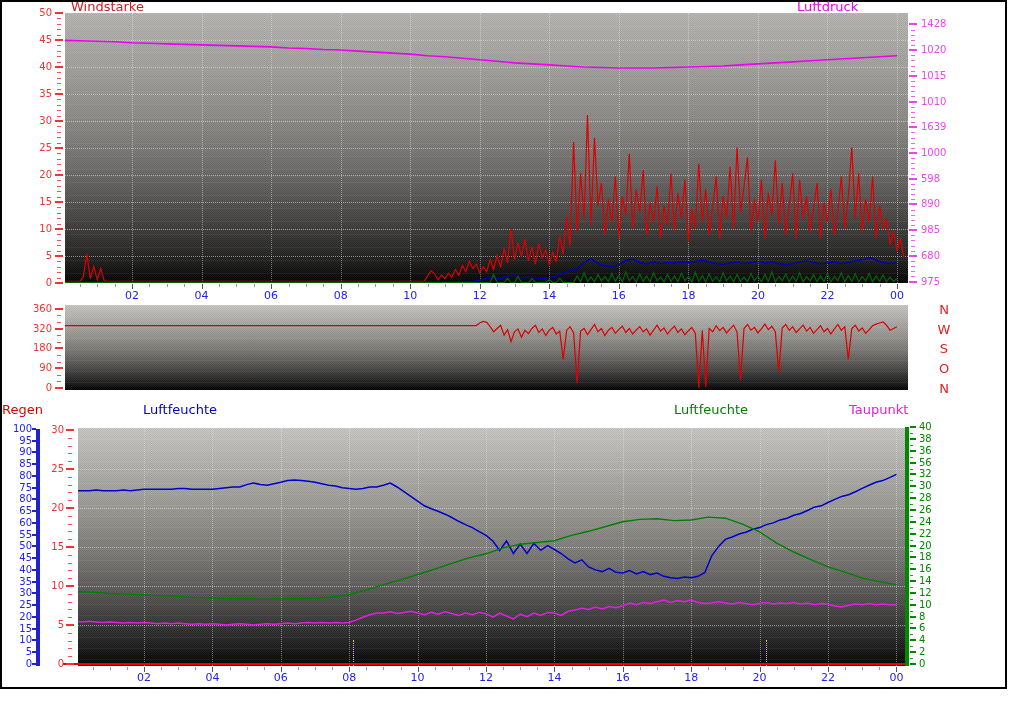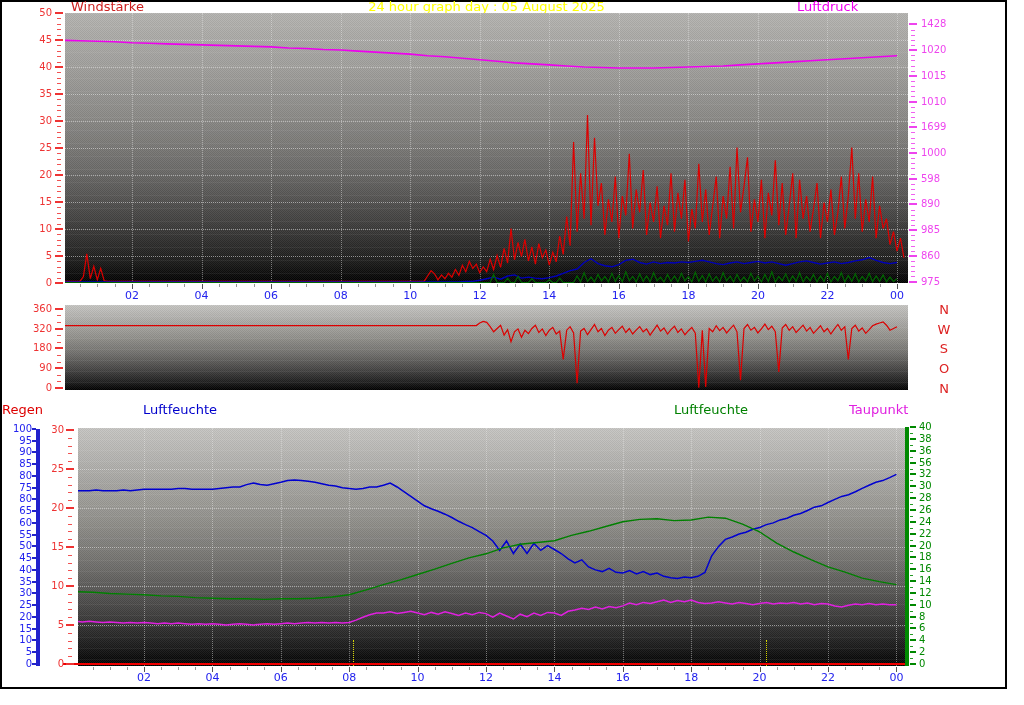--- a/index.html
+++ b/index.html
@@ -28,21 +28,20 @@
   svg{position:absolute;}
   .bar{position:absolute;}
   .rule{position:absolute;}
 </style>
 </head>
 <body>
 
 <div id="canvas">
   <div id="frame"></div>
 
-  <div class="title" style="color: rgb(255, 255, 0);">24 hour graph day : 05 August 2025</div>
   <div class="hdr" id="lbl-wind" style="left: 71px; top: 0px; color: rgb(204, 32, 32);">Windstärke</div>
   <div class="hdr" id="lbl-pressure" style="left: 797px; top: 0px; color: rgb(238, 0, 238);">Luftdruck</div>
 
   <div id="plot-top" class="plot plot-grad-a" style="left:65px;top:13px;width:843px;height:270px;"></div>
   <div id="plot-mid" class="plot plot-grad-b" style="left:65px;top:305px;width:843px;height:85px;"></div>
 
   <div class="hdr" id="lbl-regen" style="left: 2px; top: 403px; color: rgb(221, 0, 0);">Regen</div>
   <div class="hdr" id="lbl-hum" style="left: 143px; top: 403px; color: rgb(0, 0, 204);">Luftfeuchte</div>
   <div class="hdr" id="lbl-temp" style="left: 674px; top: 403px; color: rgb(0, 128, 0);">Luftfeuchte</div>
   <div class="hdr" id="lbl-dew" style="left: 849px; top: 403px; color: rgb(224, 32, 224);">Taupunkt</div>
@@ -160,31 +159,31 @@
     <div class="tick" style="left: 57px; top: 61.6px; width: 4px; height: 1px; background: rgb(238, 51, 51); opacity: 0.85;"></div>
     <div class="tick" style="left: 57px; top: 56.2px; width: 4px; height: 1px; background: rgb(238, 51, 51); opacity: 0.85;"></div>
     <div class="tick" style="left: 57px; top: 50.8px; width: 4px; height: 1px; background: rgb(238, 51, 51); opacity: 0.85;"></div>
     <div class="tick" style="left: 57px; top: 45.4px; width: 4px; height: 1px; background: rgb(238, 51, 51); opacity: 0.85;"></div>
     <div class="tick" style="left: 57px; top: 34.6px; width: 4px; height: 1px; background: rgb(238, 51, 51); opacity: 0.85;"></div>
     <div class="tick" style="left: 57px; top: 29.2px; width: 4px; height: 1px; background: rgb(238, 51, 51); opacity: 0.85;"></div>
     <div class="tick" style="left: 57px; top: 23.8px; width: 4px; height: 1px; background: rgb(238, 51, 51); opacity: 0.85;"></div>
     <div class="tick" style="left: 57px; top: 18.4px; width: 4px; height: 1px; background: rgb(238, 51, 51); opacity: 0.85;"></div>
     <div class="axlbl" style="left: 921px; width: 46px; top: 276.5px; text-align: left; color: rgb(238, 68, 238);">975</div>
     <div class="tick" style="left: 909px; top: 280.5px; width: 8px; height: 2px; background: rgb(238, 68, 238);"></div>
-    <div class="axlbl" style="left: 921px; width: 46px; top: 250.7px; text-align: left; color: rgb(238, 68, 238);">860</div>
+    <div class="axlbl" style="left: 921px; width: 46px; top: 250.7px; text-align: left; color: rgb(238, 68, 238);">680</div>
     <div class="tick" style="left: 909px; top: 254.7px; width: 8px; height: 2px; background: rgb(238, 68, 238);"></div>
     <div class="axlbl" style="left: 921px; width: 46px; top: 225px; text-align: left; color: rgb(238, 68, 238);">985</div>
     <div class="tick" style="left: 909px; top: 229px; width: 8px; height: 2px; background: rgb(238, 68, 238);"></div>
     <div class="axlbl" style="left: 921px; width: 46px; top: 199.3px; text-align: left; color: rgb(238, 68, 238);">890</div>
     <div class="tick" style="left: 909px; top: 203.3px; width: 8px; height: 2px; background: rgb(238, 68, 238);"></div>
     <div class="axlbl" style="left: 921px; width: 46px; top: 173.6px; text-align: left; color: rgb(238, 68, 238);">598</div>
     <div class="tick" style="left: 909px; top: 177.6px; width: 8px; height: 2px; background: rgb(238, 68, 238);"></div>
     <div class="axlbl" style="left: 921px; width: 46px; top: 147.9px; text-align: left; color: rgb(238, 68, 238);">1000</div>
     <div class="tick" style="left: 909px; top: 151.9px; width: 8px; height: 2px; background: rgb(238, 68, 238);"></div>
-    <div class="axlbl" style="left: 921px; width: 46px; top: 122.2px; text-align: left; color: rgb(238, 68, 238);">1699</div>
+    <div class="axlbl" style="left: 921px; width: 46px; top: 122.2px; text-align: left; color: rgb(238, 68, 238);">1639</div>
     <div class="tick" style="left: 909px; top: 126.2px; width: 8px; height: 2px; background: rgb(238, 68, 238);"></div>
     <div class="axlbl" style="left: 921px; width: 46px; top: 96.5px; text-align: left; color: rgb(238, 68, 238);">1010</div>
     <div class="tick" style="left: 909px; top: 100.5px; width: 8px; height: 2px; background: rgb(238, 68, 238);"></div>
     <div class="axlbl" style="left: 921px; width: 46px; top: 70.7px; text-align: left; color: rgb(238, 68, 238);">1015</div>
     <div class="tick" style="left: 909px; top: 74.7px; width: 8px; height: 2px; background: rgb(238, 68, 238);"></div>
     <div class="axlbl" style="left: 921px; width: 46px; top: 45px; text-align: left; color: rgb(238, 68, 238);">1020</div>
     <div class="tick" style="left: 909px; top: 49px; width: 8px; height: 2px; background: rgb(238, 68, 238);"></div>
     <div class="axlbl" style="left: 921px; width: 46px; top: 19.3px; text-align: left; color: rgb(238, 68, 238);">1428</div>
     <div class="tick" style="left: 909px; top: 23.3px; width: 8px; height: 2px; background: rgb(238, 68, 238);"></div>
     <div class="tick" style="left: 911px; top: 276.3px; width: 4px; height: 1px; background: rgb(238, 68, 238); opacity: 0.85;"></div>

